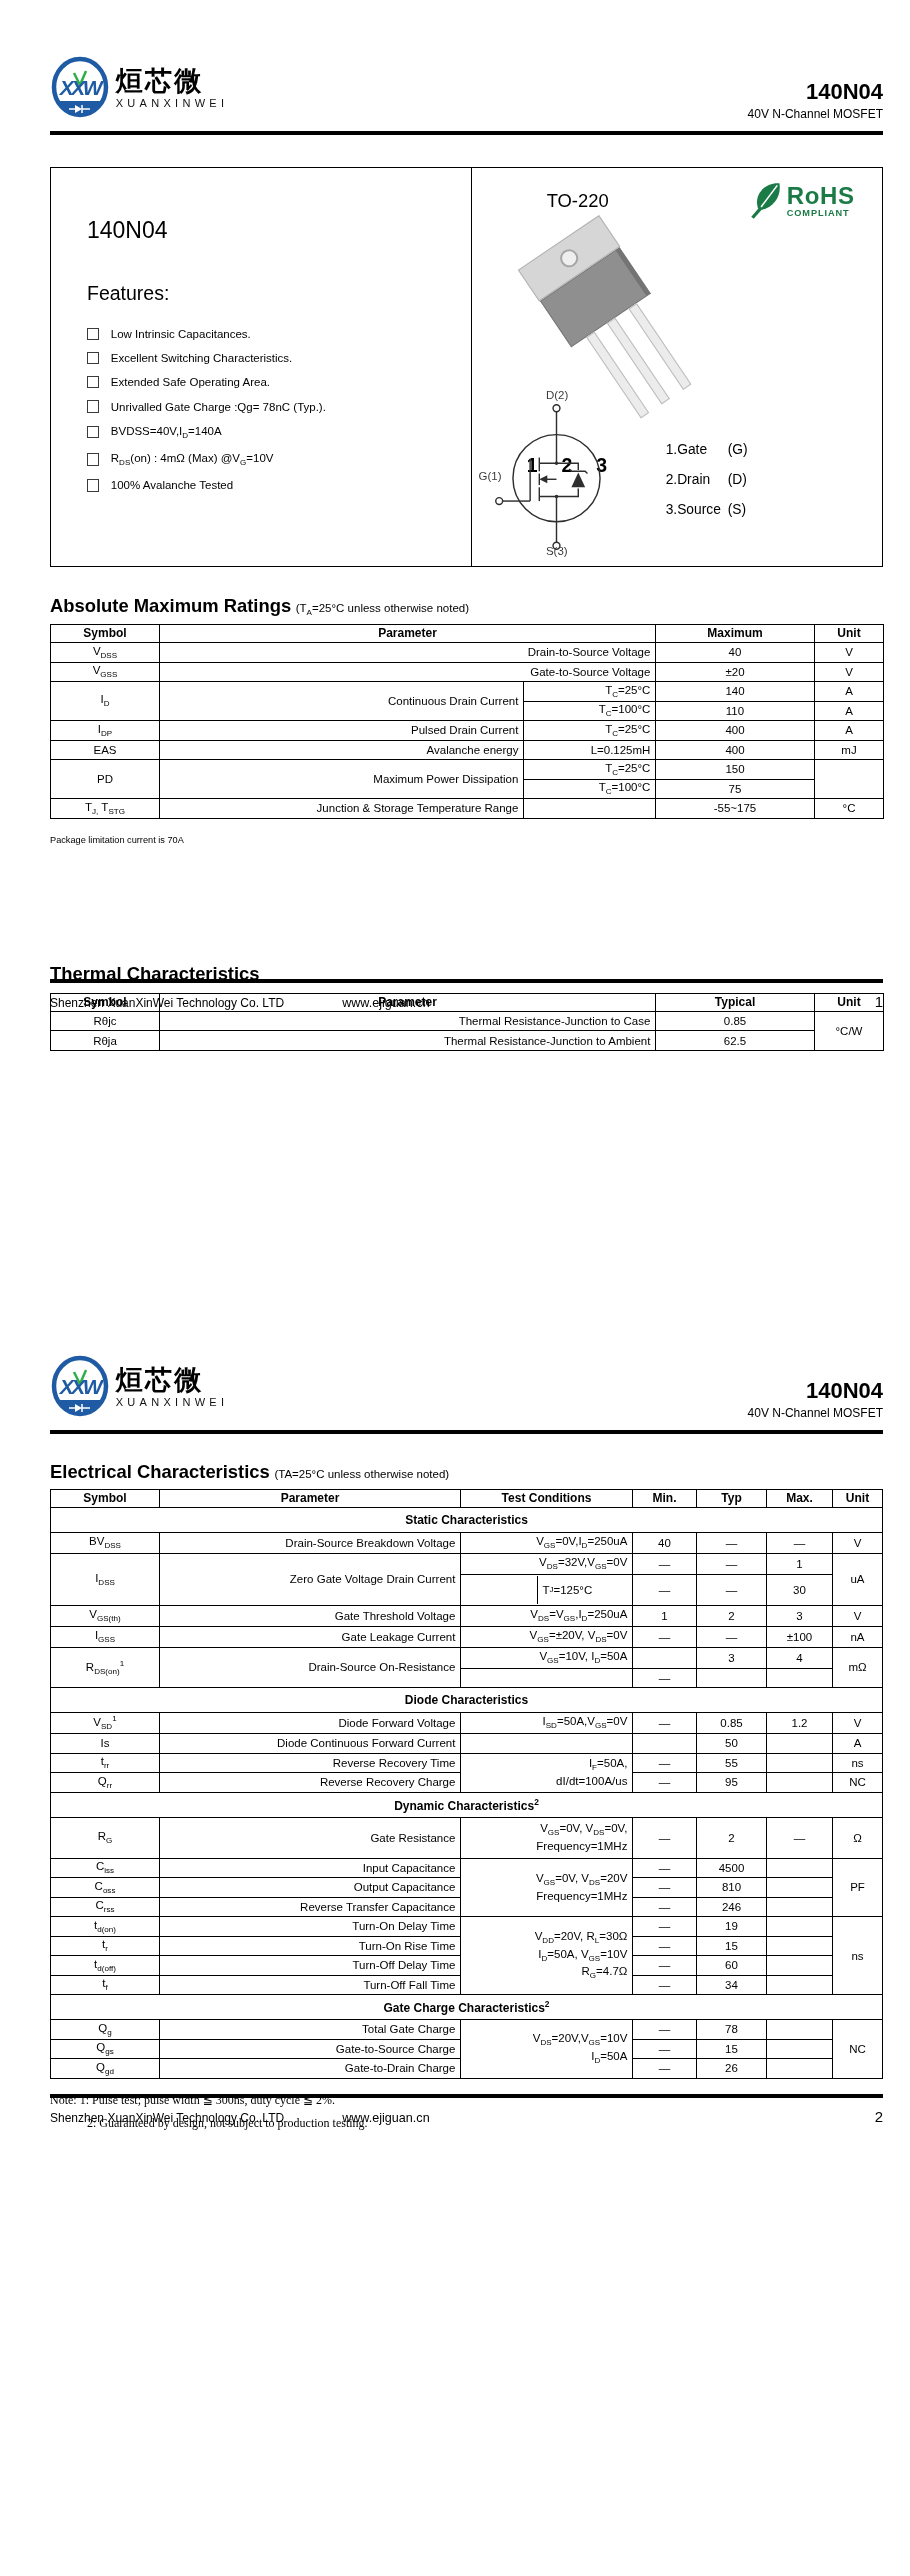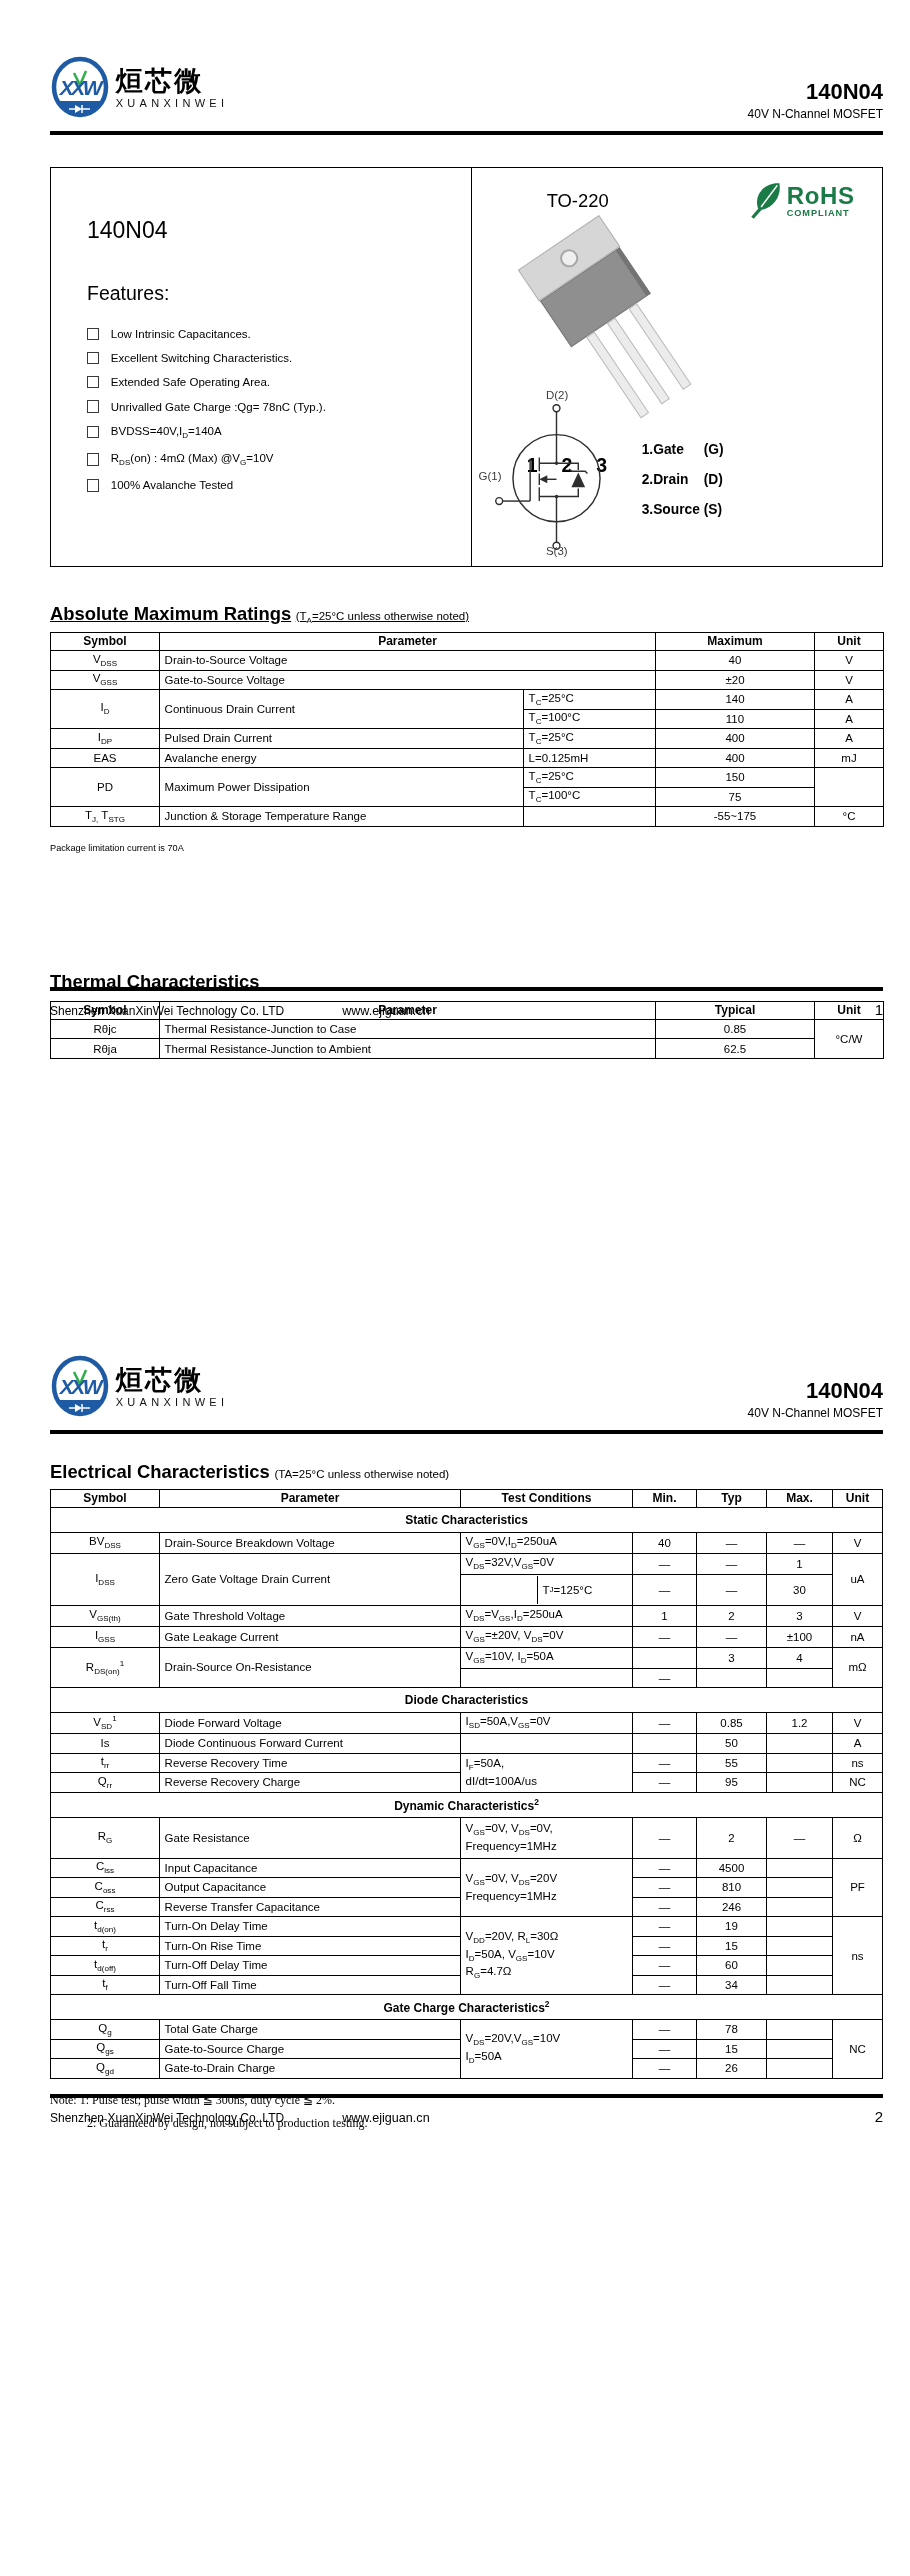--- a/index.html
+++ b/index.html
@@ -38,37 +38,37 @@
   .pkgrot{position:absolute;left:23px;top:29px;transform:rotate(-34deg);transform-origin:50% 35%;display:flex;flex-direction:column;align-items:center;}
   .pkg-tab{width:96px;height:36px;background:#d6d6d6;border:0.6px solid #b3b3b3;position:relative;}
   .pkg-hole{position:absolute;left:50%;top:50%;transform:translate(-50%,-50%);width:13.8px;height:13.8px;border-radius:50%;background:#efefef;border:2.3px solid #a6a6a6;}
   .pkg-body{width:96px;height:56px;background:#8f8f8f;border:0.6px solid #787878;border-right:5.7px solid #747474;box-sizing:border-box;}
   .pkg-legs{display:flex;gap:15.5px;}
   .pkg-leg{width:8px;height:96px;background:#ececec;border:0.6px solid #bdbdbd;}
   .pin-nums{position:absolute;left:55px;top:286px;display:flex;gap:24px;font-size:19.5px;font-weight:bold;}
   .symwrap{position:absolute;left:10.3px;top:223px;width:149px;height:172px;}
   .symwrap .lab{position:absolute;font-size:11.5px;color:#3c3c3c;}
   .lab-d{left:64px;top:-1.1px;} .lab-g{left:-3.4px;top:79px;} .lab-s{left:64px;top:154px;}
-  .pindesc{position:absolute;left:170px;top:274px;font-size:13.8px;font-weight:bold;}
+  .pindesc{position:absolute;left:194px;top:274px;font-size:13.8px;}
   .pindesc .row{display:flex;margin-bottom:15px;}
   .pindesc .pl{width:62px;} 
 
   
   .sec-h{display:flex;align-items:baseline;gap:4.6px;}
   .sec-title{font-size:18.4px;font-weight:bold;}
   .sec-note{font-size:11.5px;}
 
   
   table.ds{border-collapse:collapse;width:100%;table-layout:fixed;}
   table.ds,table.ds th,table.ds td{border:1.1px solid #000;}
   table.ds{border-width:1.7px;}
   table.ds th{font-size:12px;font-weight:bold;text-align:center;padding:1.7px 3.4px;}
   table.ds td{font-size:11.5px;padding:1.1px 4.6px;height:19.5px;box-sizing:border-box;}
   td.c{text-align:center;padding:1.1px 1.1px;}
-  td.l{text-align:left;}
+  td.l{text-align:right;}
   .ec td{height:24px;}
   th.sect{text-align:left;font-size:12.6px;padding-left:3.4px;height:20.7px;}
   .fnote{font-size:9.2px;margin-top:16px;}
   .cond-cell{line-height:1.3;}
   td.nopad{padding:0;}
   .split{display:flex;height:27.5px;align-items:stretch;}
   .split .sp-l{width:44%;border-right:1.1px solid #000;}
   .split .sp-r{flex:1;display:flex;align-items:center;padding-left:4.6px;font-size:11.5px;}
 
   
@@ -225,21 +225,21 @@
               <span>(D)</span>
             </div>
           <div class="row">
               <span class="pl">3.Source</span>
               <span>(S)</span>
             </div>
         </div>
       </div>
     </div>
 
-    <div class="sec-h" style="margin-top:36px;text-decoration:underline;">
+    <div class="sec-h" style="margin-top:28px;">
       <span class="sec-title">Absolute Maximum Ratings</span>
       <span class="sec-note">(T<sub>A</sub>=25°C unless otherwise noted)</span>
     </div>
 
     <table class="ds amr" style="margin-top:6.9px;">
       <colgroup>
           <col style="width:109px">
           <col style="width:364px">
           <col style="width:132px">
           <col style="width:159px">

